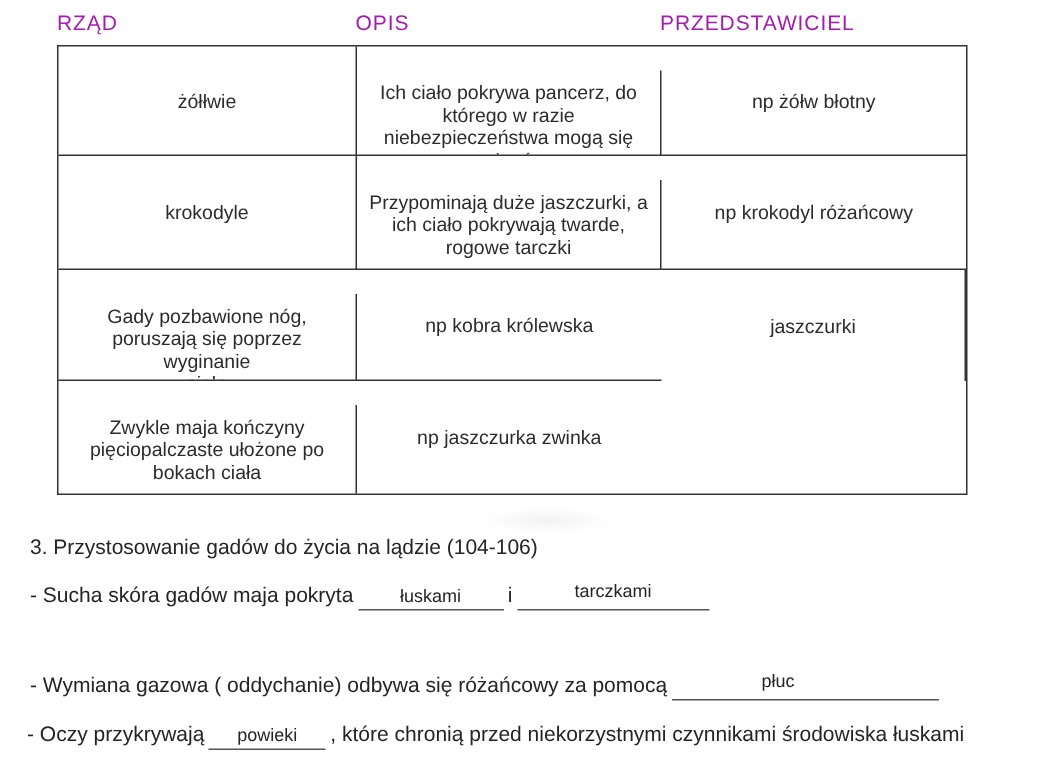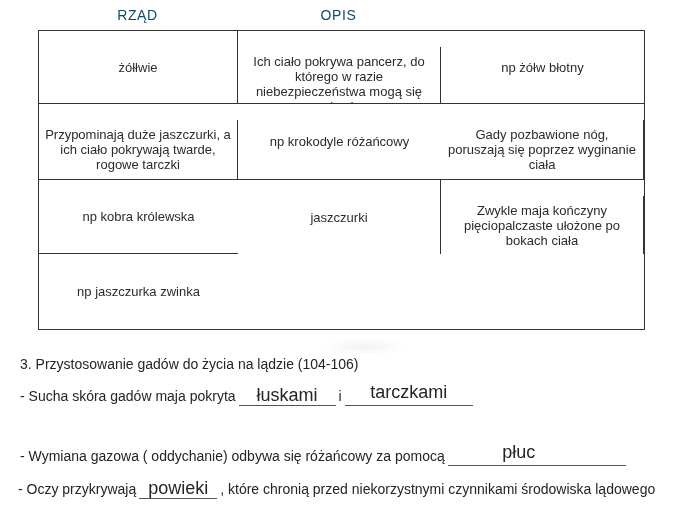--- a/index.html
+++ b/index.html
@@ -20,22 +20,21 @@
   .headers-row {
     position: absolute;
     left: 38px;
     top: 7px;
     width: 605px;
     display: flex;
   }
   .headers-row .hdr {
     font-size: 14px;
     letter-spacing: 0.6px;
-    text-align: center;
-    color: #0c4a6e;
+    color: #a21caf;
   }
   .hdr.h1 { width: 199px; }
   .hdr.h2 { width: 203px; }
   .hdr.h3 { width: 203px; }
 
   
   .reptile-table {
     position: absolute;
     left: 38px;
     top: 30px;
@@ -86,21 +85,21 @@
   .blank {
     display: inline-block;
     border-bottom: 1.6px solid #555555;
     text-align: center;
     height: 17px;
     line-height: 15px;
     margin: 0 3px;
     vertical-align: baseline;
   }
   .blank .answer {
-    font-size: 18px;
+    font-size: 12px;
     display: inline-block;
     color: #242424;
   }
   .blank.b-luski    { width: 97px; }
   .blank.b-tarczki  { width: 128px; }
   .blank.b-tarczki .answer { position: relative; top: -3px; }
   .blank.b-pluc     { width: 178px; }
   .blank.b-pluc .answer { position: relative; top: -3px; left: -18px; }
   .blank.b-powieki  { width: 78px; }
 
@@ -114,35 +113,37 @@
     border-radius: 50%;
     background: radial-gradient(ellipse at center, rgba(0,0,0,0.05), rgba(0,0,0,0) 70%);
   }
 </style>
 </head>
 <body>
 
 <div class="headers-row">
   <span class="hdr h1">RZĄD</span>
   <span class="hdr h2">OPIS</span>
+  <span class="hdr h3">PRZEDSTAWICIEL</span>
 </div>
 
 <div class="reptile-table">
 
   <div class="cell c-name">żółłwie</div>
   <div class="cell c-desc">Ich ciało pokrywa pancerz, do
 którego w razie
 niebezpieczeństwa mogą się
 skryć</div>
   <div class="cell c-rep col3">np żółw błotny</div>
 
+  <div class="cell c-name">krokodyle</div>
   <div class="cell c-desc">Przypominają duże jaszczurki, a
 ich ciało pokrywają twarde,
 rogowe tarczki</div>
-  <div class="cell c-rep col3">np krokodyle różańcowy</div>
+  <div class="cell c-rep col3">np krokodyl różańcowy</div>
 
   <div class="cell c-desc">Gady pozbawione nóg,
 poruszają się poprzez wyginanie
 ciała</div>
   <div class="cell c-rep col3">np kobra królewska</div>
 
   <div class="cell c-name rowlast">jaszczurki</div>
   <div class="cell c-desc rowlast">Zwykle maja kończyny
 pięciopalczaste ułożone po
 bokach ciała</div>
@@ -150,13 +151,13 @@
 </div>
 
 <div class="smudge"></div>
 
 <div class="text-line t-heading">3. Przystosowanie gadów do życia na lądzie (104-106)</div>
 
 <div class="text-line t-skin"><span>- Sucha skóra gadów maja pokryta</span><span class="blank b-luski"><span class="answer">łuskami</span></span><span>i</span><span class="blank b-tarczki"><span class="answer">tarczkami</span></span></div>
 
 <div class="text-line t-breath"><span>- Wymiana gazowa ( oddychanie) odbywa się różańcowy za pomocą</span><span class="blank b-pluc"><span class="answer">płuc</span></span></div>
 
-<div class="text-line t-eyes"><span>- Oczy przykrywają</span><span class="blank b-powieki"><span class="answer">powieki</span></span><span>, które chronią przed niekorzystnymi czynnikami środowiska lądowego</span></div>
+<div class="text-line t-eyes"><span>- Oczy przykrywają</span><span class="blank b-powieki"><span class="answer">powieki</span></span><span>, które chronią przed niekorzystnymi czynnikami środowiska łuskami</span></div>
 
 </body></html>

